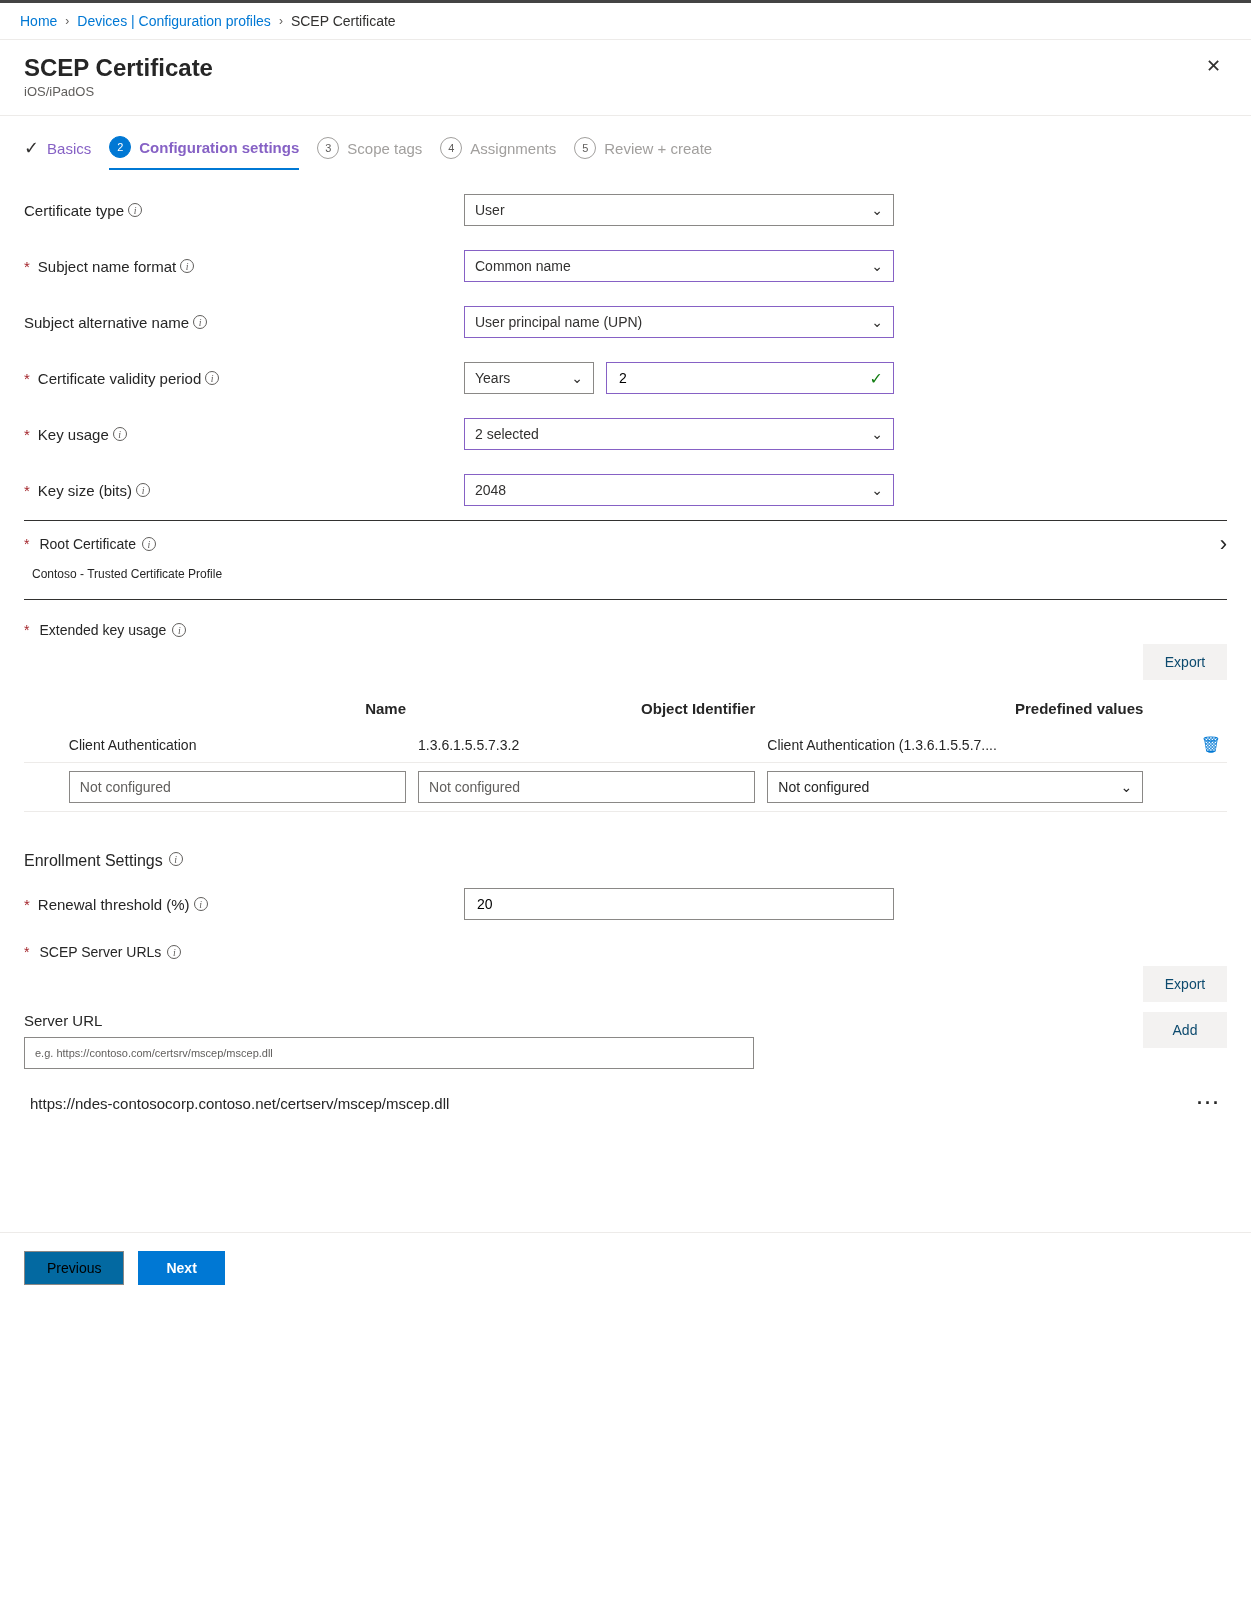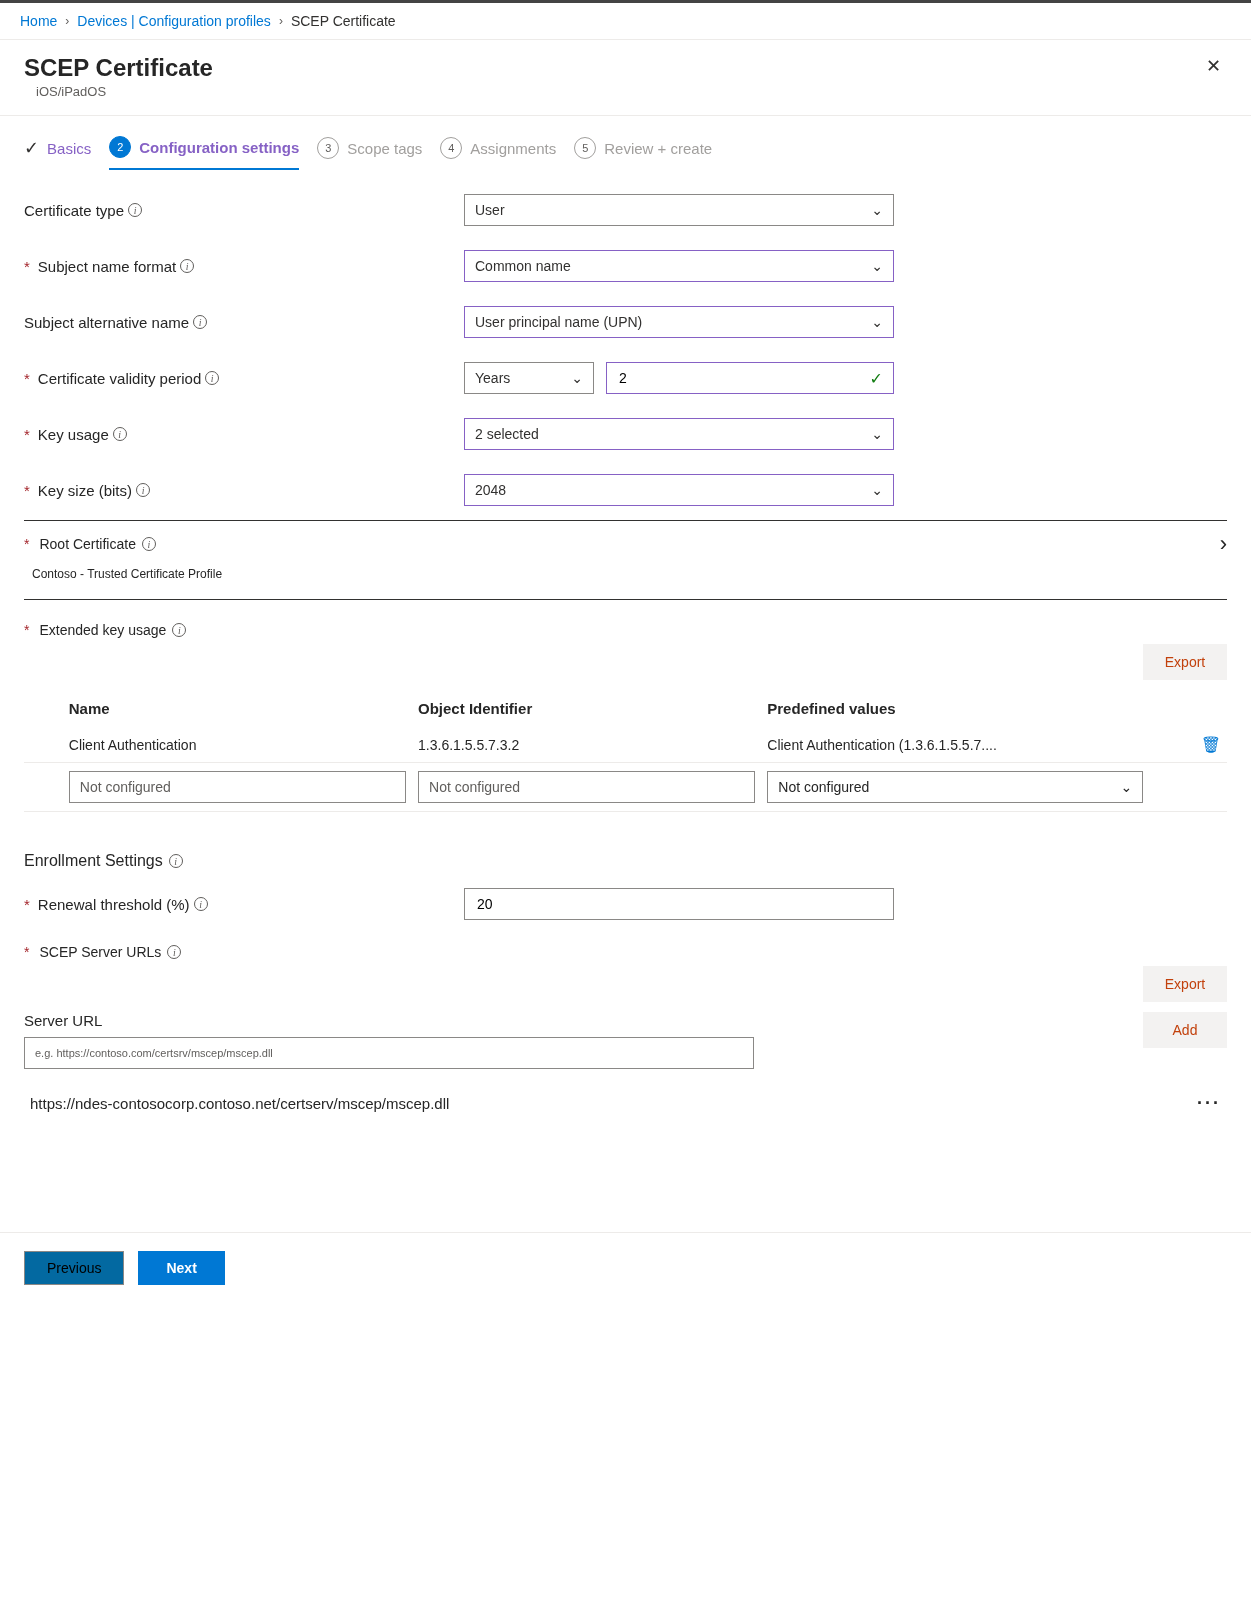--- a/index.html
+++ b/index.html
@@ -37,21 +37,21 @@
     top: 16px;
     font-size: 18px;
     cursor: pointer;
     color: #323130;
     background: none;
     border: none;
     line-height: 1;
   }
   .title-row { padding: 14px 24px 6px; }
   .page-title { font-size: 24px; font-weight: 600; margin: 0; }
-  .page-sub { font-size: 13px; color: #605e5c; margin-top: 2px; margin-left: 12px; }
+  .page-sub { font-size: 13px; color: #605e5c; margin-top: 2px; }
   .content { padding: 0 24px 24px; border-top: 1px solid #edebe9; margin-top: 10px; }
   .wizard {
     display: flex;
     gap: 18px;
     align-items: center;
     padding: 20px 0 0 0;
   }
   .wz-item { display: flex; align-items: center; gap: 8px; padding-bottom: 10px; cursor: pointer; }
   .wz-badge {
     width: 22px; height: 22px; border-radius: 50%;
@@ -102,41 +102,41 @@
   .section-sep { border-top:1px solid #323130; margin: 8px 0 0; }
   .root-cert {
     display:flex; align-items:center; justify-content:space-between;
     padding: 10px 0 4px;
   }
   .root-cert-value { padding: 6px 8px 10px; font-size:12px; }
   .chev-r { font-size:22px; cursor:pointer; }
   .export-row { display:flex; justify-content:flex-end; margin: 6px 0 10px; }
   .export-btn, .add-btn {
     width: 84px; height:36px; background:#f3f2f1; border:none;
-    color:#c2410c; font-size:14px; cursor:pointer;
+    color:#0c4a6e; font-size:14px; cursor:pointer;
   }
   .grid { width: 100%; border-collapse: collapse; margin-top: 6px; }
-  .grid th { text-align:left; font-weight:600; font-size:15px; padding: 10px 6px; }
+  .grid th { text-align:right; font-weight:600; font-size:15px; padding: 10px 6px; }
   .grid td { padding: 8px 6px; font-size:14px; vertical-align: middle;}
   .grid-row-border td { border-top: 1px solid #edebe9; }
   .grid-row-border.last td { border-bottom: 1px solid #edebe9; margin-top: 27px; }
   .grid input[type=text] {
     width: 100%; height:32px; border:1px solid #8a8886; padding:0 10px; font-size:14px;
     font-family: inherit;
   }
   .grid .sel {
     width: 100%; height:32px; border:1px solid #8a8886; padding:0 10px; font-size:14px;
     display:flex; align-items:center; justify-content:space-between; cursor:pointer;
   }
   .trash { color:#0078d4; cursor:pointer; font-size:16px; }
   .col-name { width: 27%; }
   .col-oid { width: 27%; }
   .col-pre { width: 27%; }
   .col-act { width: 6%; text-align:right; }
-  .section-head { font-size:16px; margin: 40px 0 18px; display:flex; align-items:center; gap:6px; }
+  .section-head { font-size:16px; margin: 40px 0 18px; display:flex; gap:6px; }
   .server-url-row { display:flex; align-items:flex-start; gap: 40px; justify-content:space-between; margin-bottom:10px;}
   .server-url-input {
     flex:1; max-width: 730px;
   }
   .server-url-input label { display:block; font-size:15px; margin-bottom:8px; font-weight:500;}
   .server-url-input input {
     width:100%; height:32px; border:1px solid #8a8886; padding:0 10px; font-size:11px;
     font-family:inherit;
   }
   .url-list-item {

